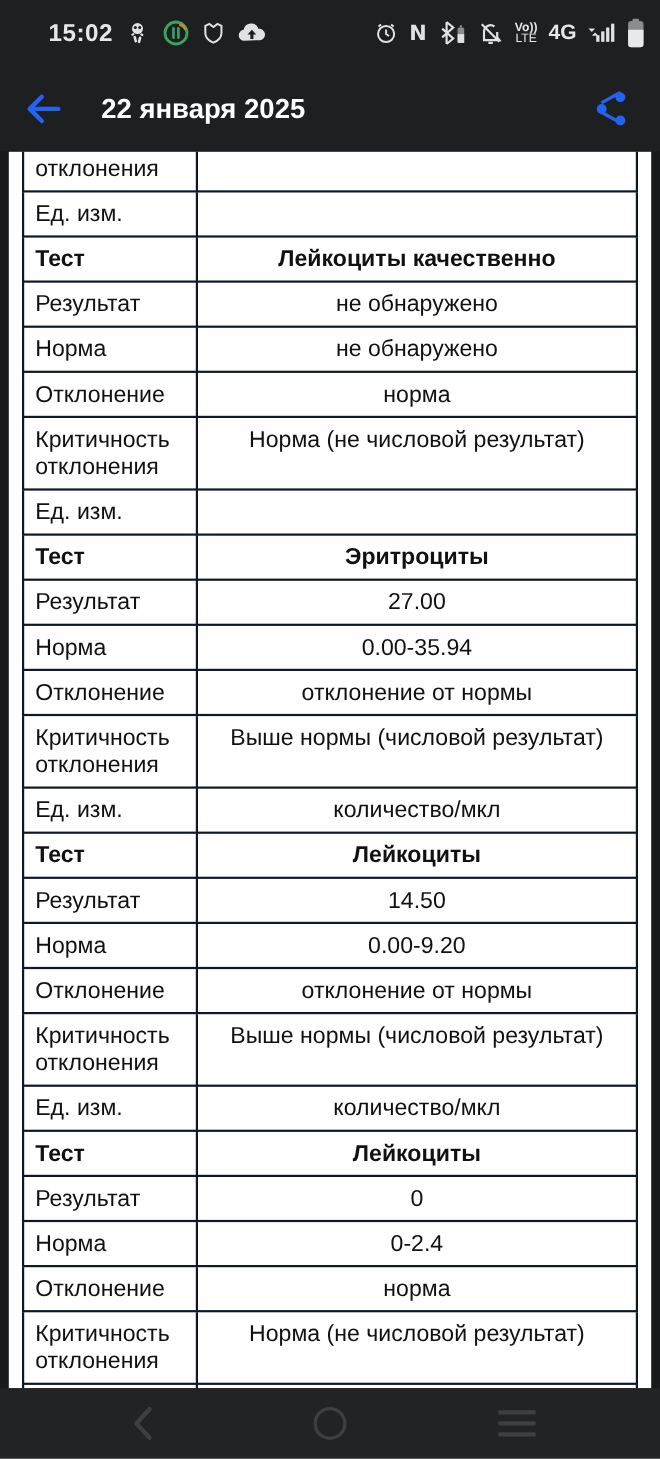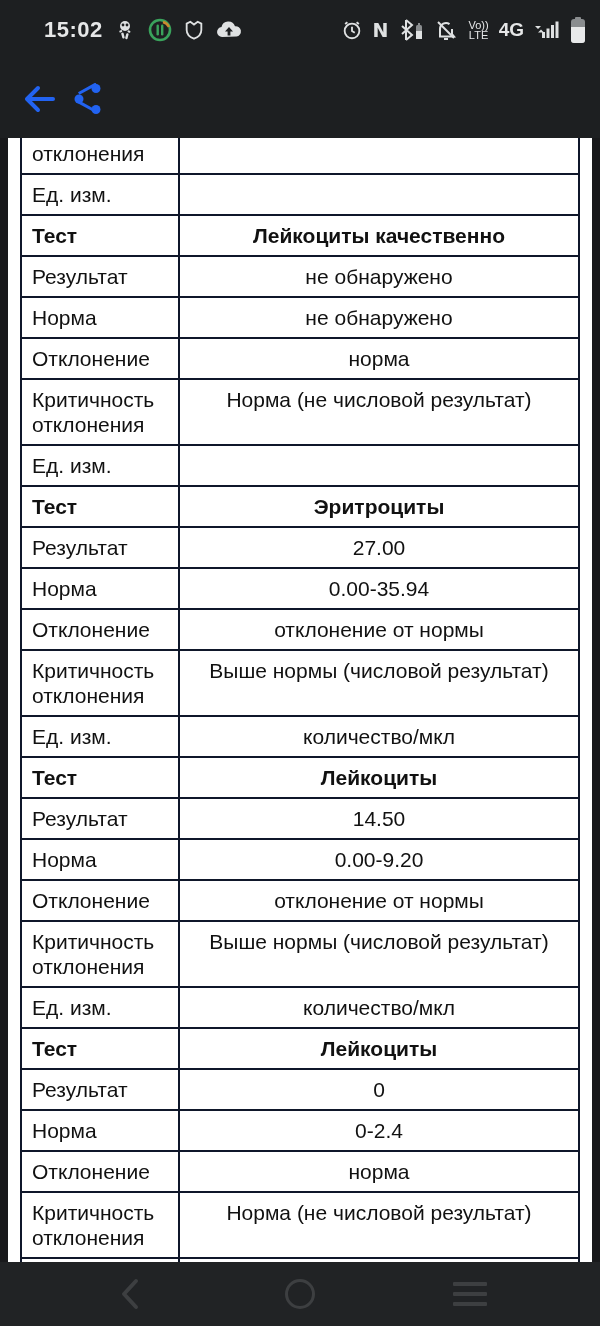--- a/index.html
+++ b/index.html
@@ -18,21 +18,21 @@
     height: 60px; background: #1d1f21; color: #e6e7e8;
     display: flex; align-items: center; justify-content: space-between;
     padding: 0 14px 0 44px; flex: 0 0 auto; text-align: center;
   }
   .sb-left, .sb-right { display: flex; align-items: center; gap: 10px; }
   .sb-time { font-size: 22px; font-weight: bold; letter-spacing: .5px; }
   .sb-icon { display: inline-flex; align-items: center; justify-content: center; }
   .sb-icon svg { display: block; }
   .nfc-label { font-size: 19px; font-weight: bold; color: #dfe1e2; font-family: "DejaVu Sans", sans-serif; }
   .volte { display: flex; flex-direction: column; align-items: center; line-height: 10px; }
-  .volte .v-top { font-size: 11px; font-weight: normal; }
+  .volte .v-top { font-size: 11px; font-weight: bold; }
   .volte .v-bot { font-size: 11px; font-weight: normal; }
   .net-4g { font-size: 19px; font-weight: bold; }
 
   
   .app-header {
     height: 78px; background: #1d1f21;
     display: flex; align-items: center; flex: 0 0 auto;
     padding: 0 22px;
   }
   .back-btn { width: 44px; height: 44px; display: flex; align-items: center; justify-content: flex-start; cursor: pointer; }
@@ -151,20 +151,21 @@
     </div>
   </div>
 
   <div class="app-header">
     <div class="back-btn">
       <svg width="34" height="30" viewBox="0 0 34 30" fill="none" stroke="#2263f1" stroke-width="4" stroke-linecap="round" stroke-linejoin="round">
         <path d="M16 4 L5 15 L16 26"></path>
         <path d="M5.5 15 H31"></path>
       </svg>
     </div>
+    <div class="header-title">22 января 2025</div>
     <div class="share-btn">
       <svg width="30" height="32" viewBox="0 0 30 32" fill="#2263f1">
         <circle cx="23" cy="5.5" r="4.5"></circle>
         <circle cx="6" cy="16" r="4.5"></circle>
         <circle cx="23" cy="26.5" r="4.5"></circle>
         <rect x="5" y="9.2" width="20" height="3" transform="rotate(-29 5 9.2)"></rect>
         <rect x="5.8" y="17.3" width="20" height="3" transform="rotate(29 5.8 17.3)"></rect>
       </svg>
     </div>
   </div>

